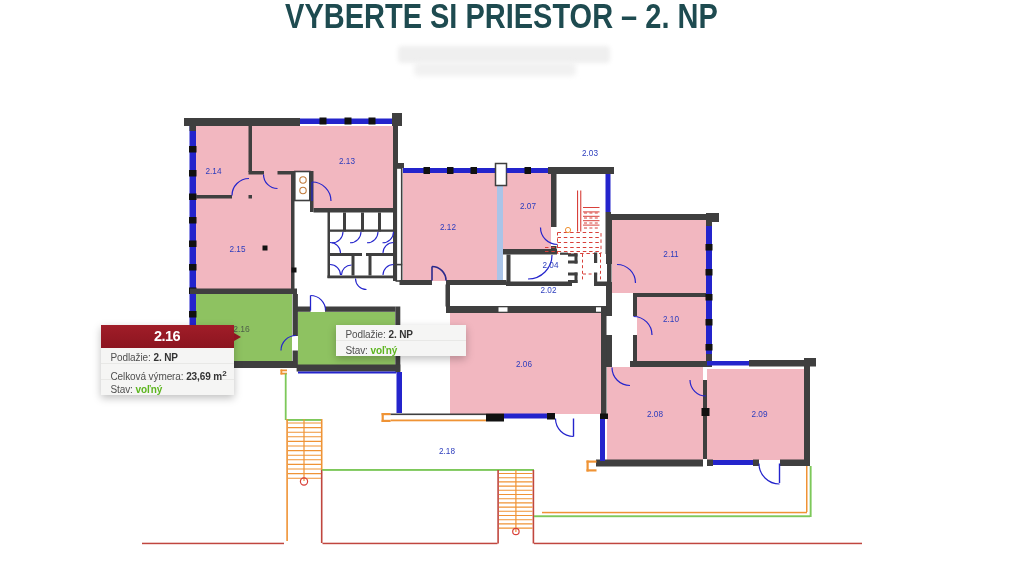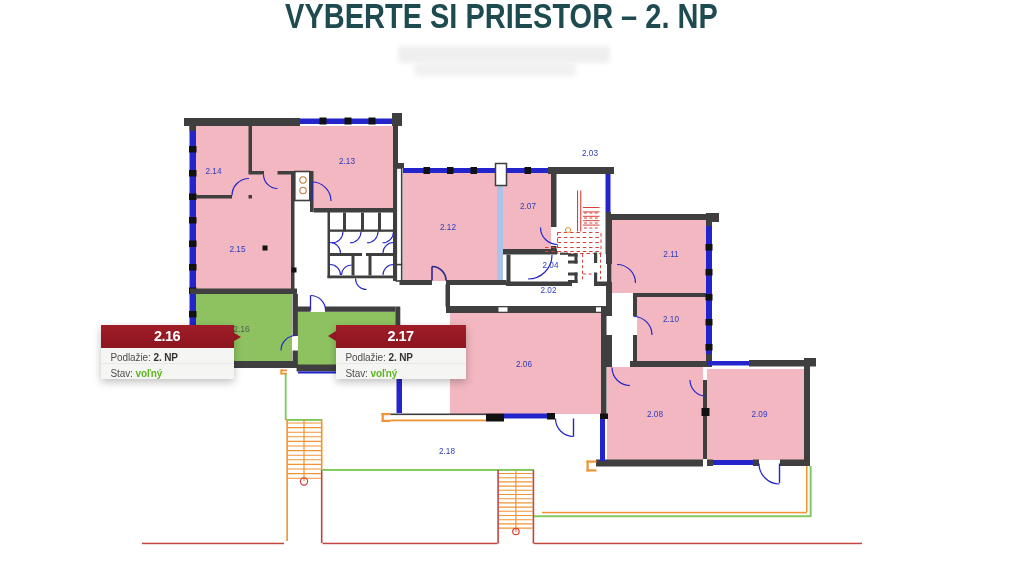--- a/index.html
+++ b/index.html
@@ -403,23 +403,23 @@
 
 <text x="447" y="454" font-size="8.2" fill="#2b3cbd" text-anchor="middle" font-weight="normal" font-family="Liberation Sans, sans-serif">2.18</text>
 
 <text x="241.5" y="331.5" font-size="8.5" fill="#50624a" text-anchor="middle" font-weight="normal" font-family="Liberation Sans, sans-serif">2.16</text>
 </svg>
 
 <div class="tip" style="left:100.5px; width:133px;">
   <div class="hd">2.16<div class="arrow-r"></div></div>
   <div class="bd">
     <div class="row" style="border-top:none">Podlažie: <b>2. NP</b></div>
+    <div class="row">Celková výmera: <b>23,69 m<sup>2</sup></b></div>
     <div class="row">Stav: <span class="free">voľný</span></div>
   </div>
 </div>
 
 <div class="tip" style="left:335.5px; width:130px;">
-  <div class="hd">2.17<div class="arrow-l"></div></div>
   <div class="bd">
     <div class="row" style="border-top:none">Podlažie: <b>2. NP</b></div>
     <div class="row">Stav: <span class="free">voľný</span></div>
   </div>
 </div>
 
 </body></html>

